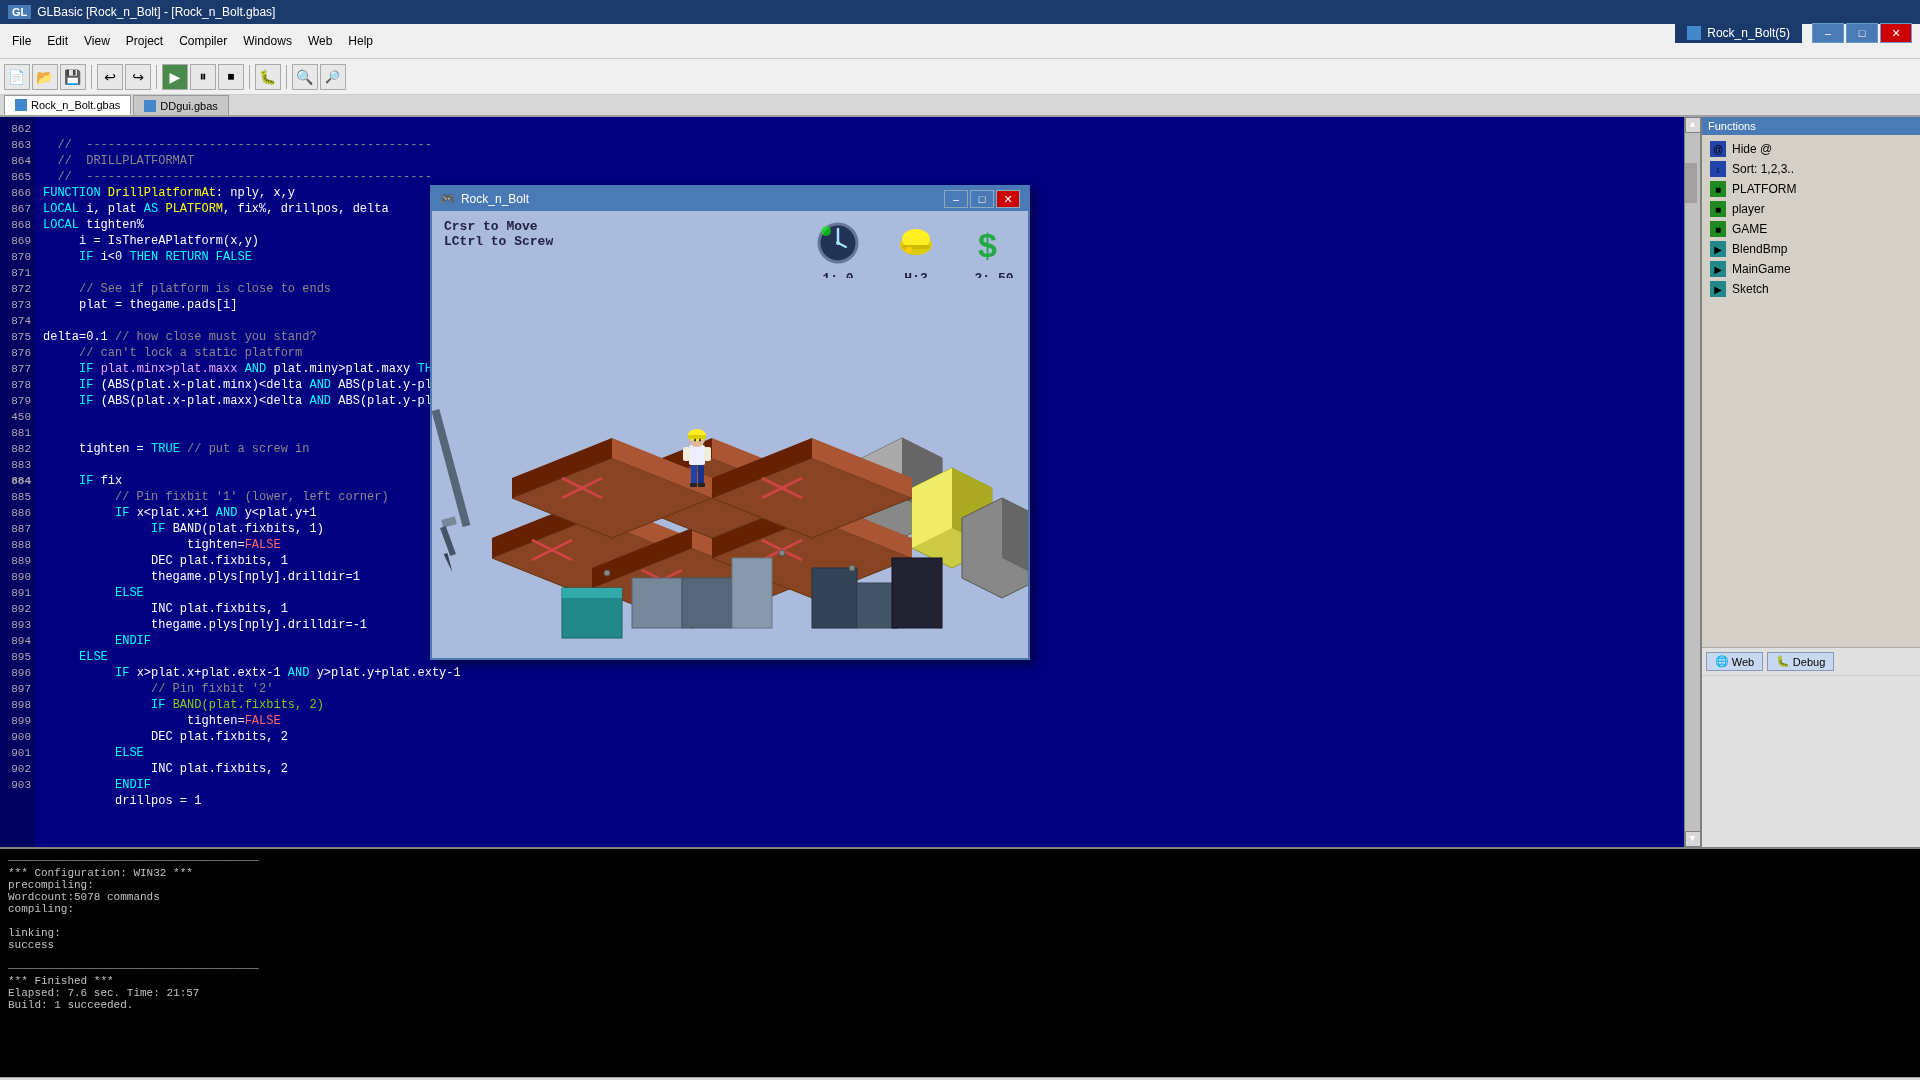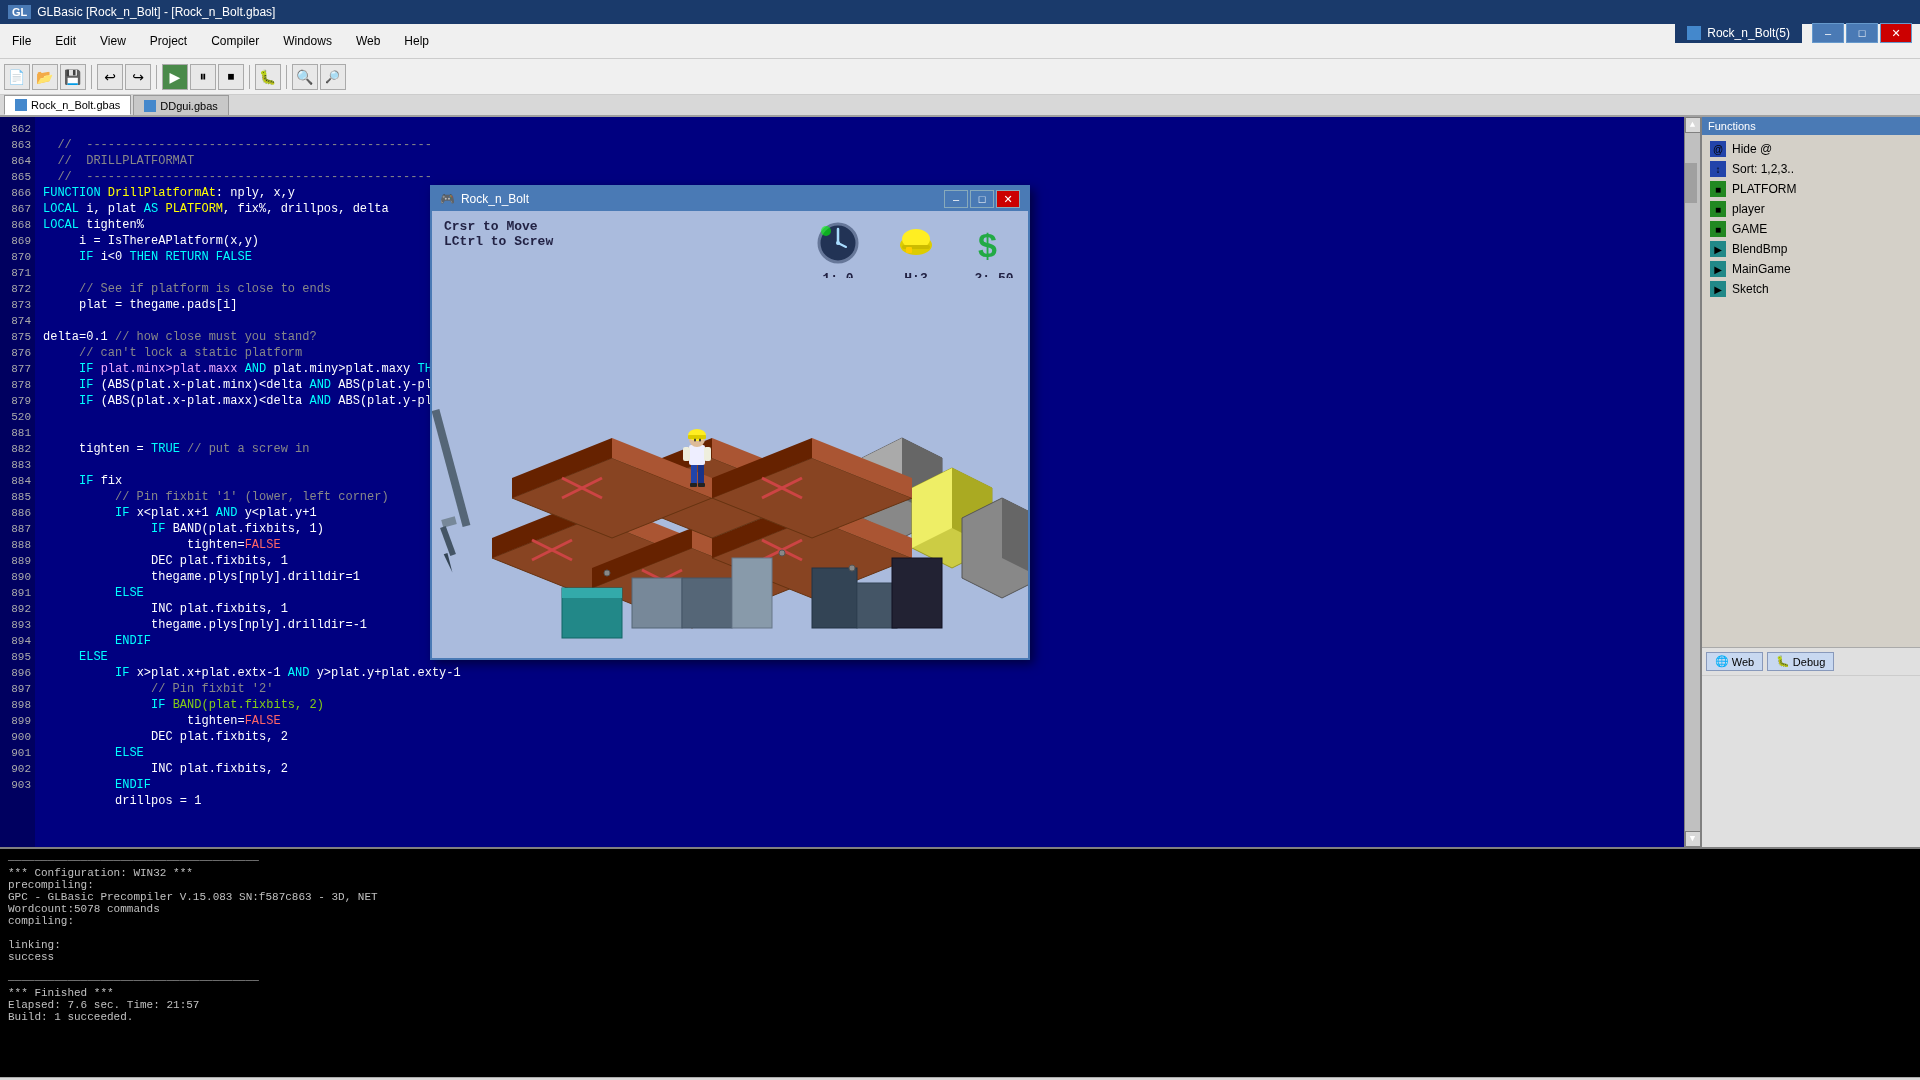--- a/index.html
+++ b/index.html
@@ -49,21 +49,20 @@
 
     
     #menu-bar {
       height: 22px;
       background: #f0f0f0;
       display: flex;
       align-items: center;
       padding: 17px 4px;
       border-bottom: 1px solid #ccc;
       font-size: 12px;
-      gap: 8px;
     }
     .menu-item {
       padding: 2px 8px;
       cursor: pointer;
       color: #000;
     }
 
     
     #toolbar {
       height: 36px;
@@ -472,25 +471,25 @@
       <div style="line-height:16px;">870</div>
       <div style="line-height:16px;">871</div>
       <div style="line-height:16px;">872</div>
       <div style="line-height:16px;">873</div>
       <div style="line-height:16px;">874</div>
       <div style="line-height:16px;">875</div>
       <div style="line-height:16px;">876</div>
       <div style="line-height:16px;">877</div>
       <div style="line-height:16px;">878</div>
       <div style="line-height:16px;">879</div>
-      <div style="line-height:16px;">520</div>
+      <div style="line-height:16px;">450</div>
       <div style="line-height:16px;">881</div>
       <div style="line-height:16px;">882</div>
       <div style="line-height:16px;">883</div>
-      <div style="line-height:16px;">884</div>
+      <div style="line-height:16px;font-weight:bold;">884</div>
       <div style="line-height:16px;">885</div>
       <div style="line-height:16px;">886</div>
       <div style="line-height:16px;">887</div>
       <div style="line-height:16px;">888</div>
       <div style="line-height:16px;">889</div>
       <div style="line-height:16px;">890</div>
       <div style="line-height:16px;">891</div>
       <div style="line-height:16px;">892</div>
       <div style="line-height:16px;">893</div>
       <div style="line-height:16px;">894</div>
@@ -607,21 +606,20 @@
         </div>
       </div>
     </div>
   </div>
 </div>
 
 <div id="bottom-area">
   <div style="color:#888;">  ──────────────────────────────────────</div>
   <div>*** Configuration: WIN32 ***</div>
   <div>precompiling:</div>
-  <div>GPC - GLBasic Precompiler V.15.083 SN:f587c863 - 3D, NET</div>
   <div>Wordcount:5078 commands</div>
   <div>compiling:</div>
   <div>&nbsp;</div>
   <div>linking:</div>
   <div>success</div>
   <div>&nbsp;</div>
   <div style="color:#888;">  ──────────────────────────────────────</div>
   <div>*** Finished ***</div>
   <div>Elapsed: 7.6 sec. Time: 21:57</div>
   <div>Build: 1 succeeded.</div>

